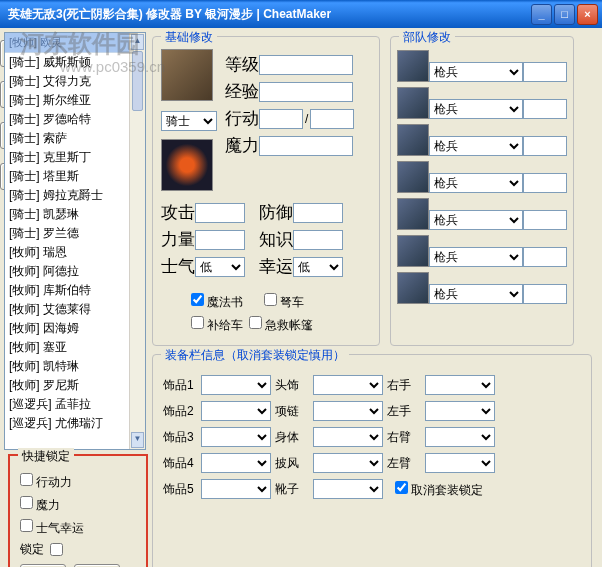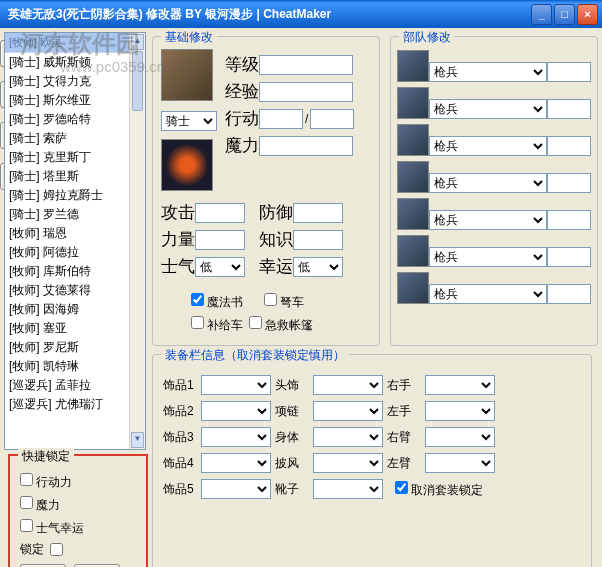--- a/index.html
+++ b/index.html
@@ -20,21 +20,21 @@
 .herolist .scroll { position: absolute; right: 0; top: 0; bottom: 0; width: 16px; background: #f1efe2; border-left: 1px solid #d4d0c8; }
 .herolist .scroll .thumb { background: #c8d4ea; border: 1px solid #9aafcc; border-radius: 2px; height: 60px; margin: 18px 2px; }
 .herolist .scroll .arr { height: 16px; background: #d4e1f3; border: 1px solid #9aafcc; margin: 1px; font-size: 8px; text-align: center; line-height: 12px; color: #4a6a9a; }
 .herolist .scroll .arr.up { position: absolute; top: 0; left: 0; right: 0; }
 .herolist .scroll .arr.dn { position: absolute; bottom: 0; left: 0; right: 0; }
 
 .group { position: absolute; border: 1px solid #bfbfbf; border-radius: 4px; }
 .group .grouplbl { position: absolute; top: -8px; left: 8px; background: #ece9d8; font-size: 12px; color: #0046d5; padding: 0 4px; }
 
 .group-base { left: 152px; top: 8px; width: 228px; height: 310px; }
-.group-troops { left: 390px; top: 8px; width: 208px; height: 310px; }
+.group-troops { left: 390px; top: 8px; width: 184px; height: 310px; }
 .group-lock { left: 8px; top: 426px; width: 140px; height: 134px; border: 2px solid #d93c2a; border-radius: 0; }
 .group-equip { left: 152px; top: 326px; width: 440px; height: 234px; }
 .group-btns { left: 500px; top: 324px; width: 94px; height: 238px; border: none; }
 
 .portrait { width: 52px; height: 52px; border: 1px solid #888; background: linear-gradient(135deg, #8a7050, #4a3a28); display: inline-block; }
 .portrait.p2 { background: radial-gradient(circle, #e85a1a 20%, #1a1a2a 60%); }
 
 .row { display: flex; align-items: center; margin: 4px 0; }
 .lbl { font-size: 17px; color: #000; width: 34px; text-align: left; }
 .inp { border: 1px solid #7f9db9; background: #fff; height: 20px; font-size: 12px; padding: 0 3px; }
@@ -75,29 +75,30 @@
     <div class="hdr"><span>[牧师]</span> <span>欧灵</span></div>
     <div id="herolist-items">
         <div class="item">[骑士] 威斯斯顿</div>
         <div class="item">[骑士] 艾得力克</div>
         <div class="item">[骑士] 斯尔维亚</div>
         <div class="item">[骑士] 罗德哈特</div>
         <div class="item">[骑士] 索萨</div>
         <div class="item">[骑士] 克里斯丁</div>
         <div class="item">[骑士] 塔里斯</div>
         <div class="item">[骑士] 姆拉克爵士</div>
+        <div class="item">[骑士] 凯瑟琳</div>
         <div class="item">[骑士] 罗兰德</div>
         <div class="item">[牧师] 瑞恩</div>
         <div class="item">[牧师] 阿德拉</div>
         <div class="item">[牧师] 库斯伯特</div>
         <div class="item">[牧师] 艾德莱得</div>
         <div class="item">[牧师] 因海姆</div>
         <div class="item">[牧师] 塞亚</div>
+        <div class="item">[牧师] 凯特琳</div>
         <div class="item">[牧师] 罗尼斯</div>
-        <div class="item">[牧师] 凯特琳</div>
         <div class="item">[巡逻兵] 孟菲拉</div>
         <div class="item">[巡逻兵] 尤佛瑞汀</div>
       </div>
     <div class="scroll">
       <div class="arr up">▲</div>
       <div class="thumb"></div>
       <div class="arr dn">▼</div>
     </div>
   </div>
 

